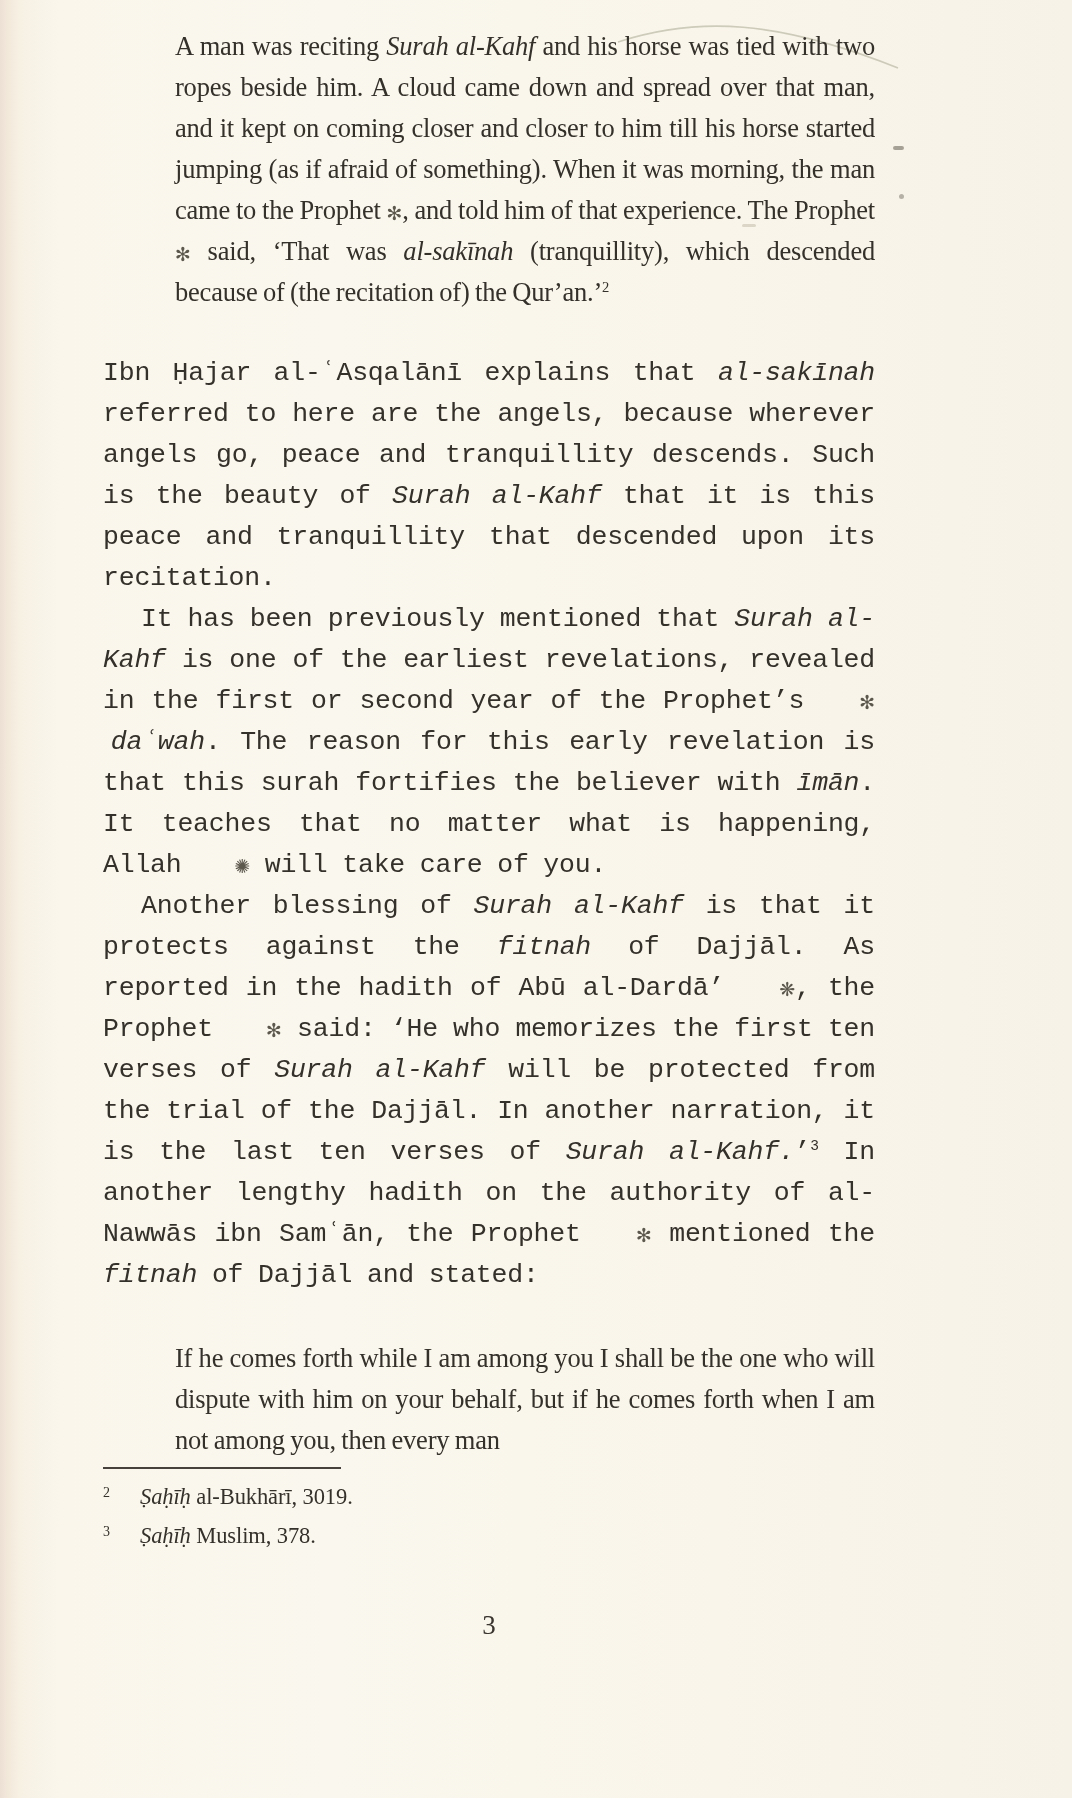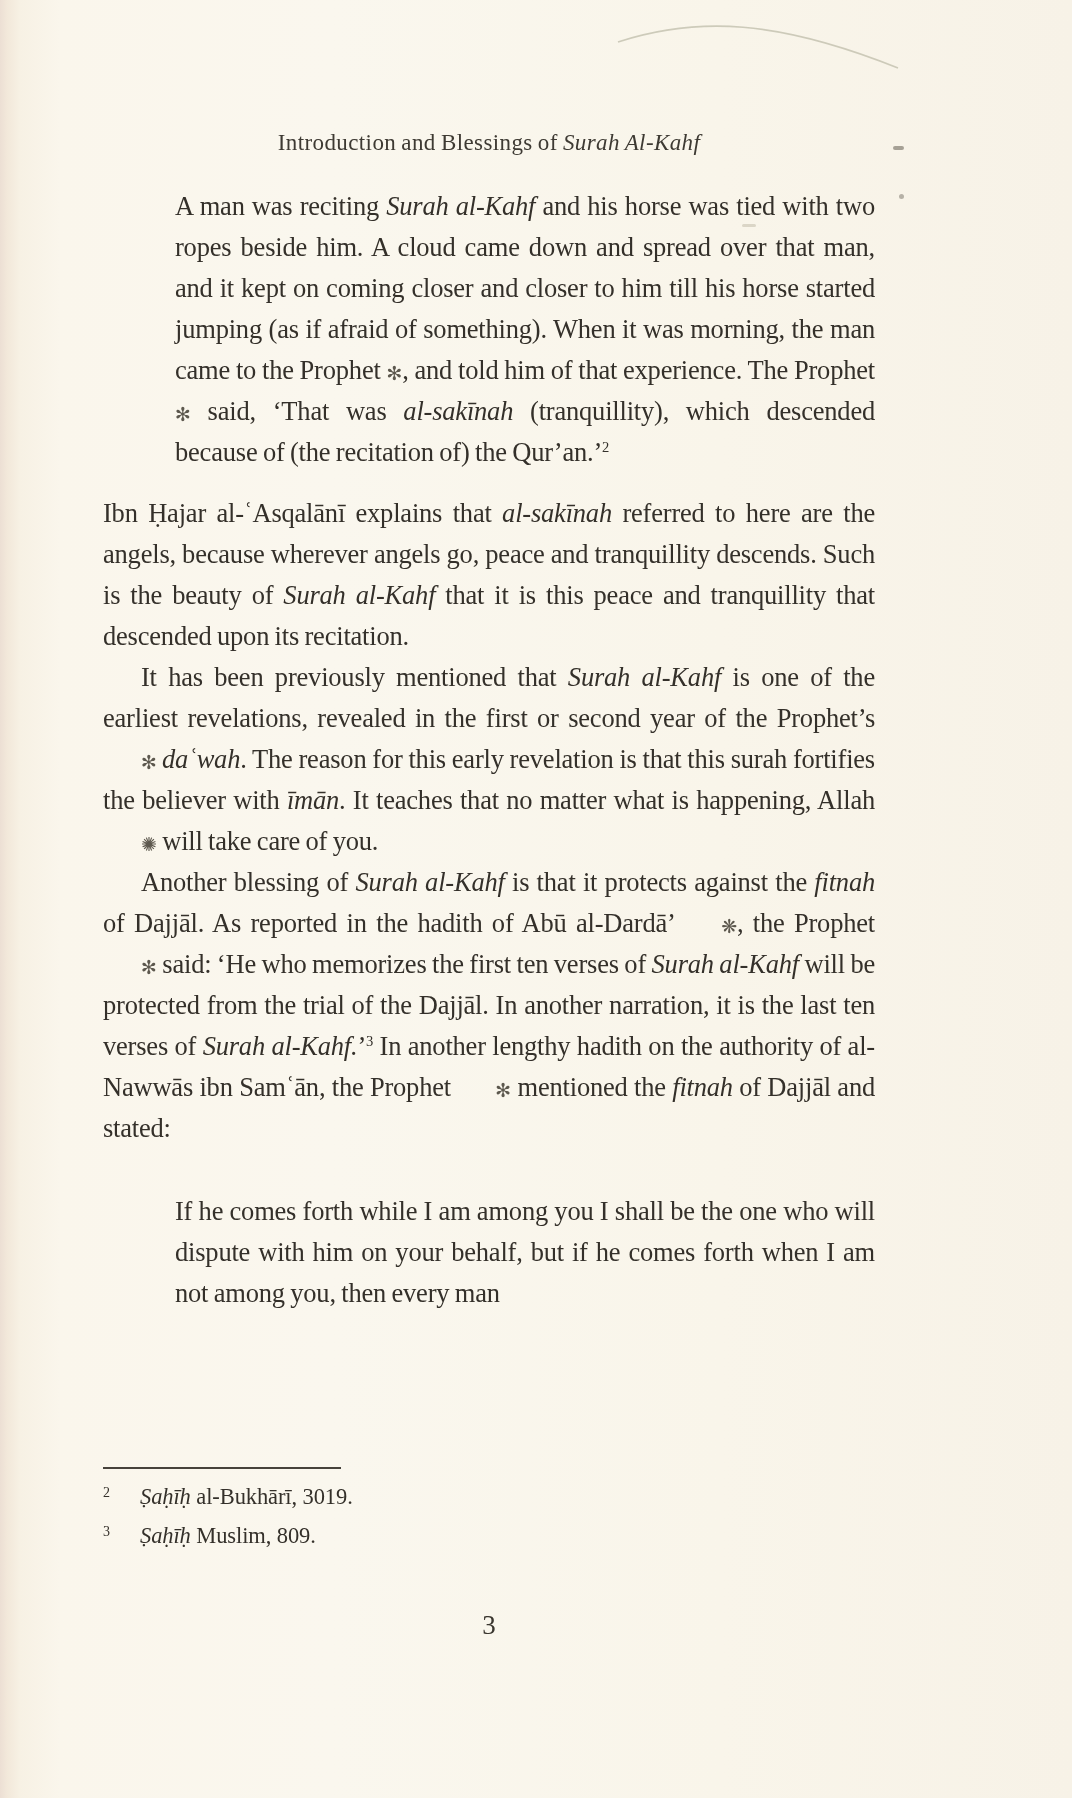--- a/index.html
+++ b/index.html
@@ -21,21 +21,21 @@
   .running-header{
     margin:126px 0 0 0;padding:0;
     font-size:23px;font-weight:normal;line-height:34px;
     text-align:center;letter-spacing:0.4px;color:#3e3a33;
   }
   .quote-block{
     margin:26px 0 0 72px;width:700px;
     text-align:justify;
   }
   .quote-block.second{margin-top:42px;}
-  .paragraphs{margin-top:20px;}
+  .paragraphs{margin-top:40px;font-family:Liberation Mono, monospace;}
   .body-paragraph{
     margin:0;text-align:justify;
   }
   .body-paragraph.indented{text-indent:38px;}
   i{font-style:italic;}
   sup.fn-ref{font-size:0.55em;line-height:0;vertical-align:9px;}
   
   .hon{display:inline-block;font-style:normal;line-height:0;vertical-align:-1px;}
   .hon::before{
     font-family:"DejaVu Sans",sans-serif;
@@ -67,21 +67,20 @@
 
   <svg class="artifact-curve" width="320" height="80" viewBox="0 0 320 80">
     <path d="M 20 36 C 100 10, 180 14, 300 62" fill="none" stroke="#b6b3a0" stroke-width="1.6" opacity="0.65"></path>
   </svg>
   <div class="speck speck-a"></div>
   <div class="speck speck-b"></div>
   <div class="speck speck-c"></div>
 
   <div class="content">
 
-    <h1 class="running-header"><span>Introduction and Blessings of </span><i>Surah Al-Kahf</i></h1>
 
     <blockquote class="quote-block"><span>A man was reciting </span><i>Surah al-Kahf</i><span> and his horse was tied with two ropes beside him. A cloud came down and spread over that man, and it kept on coming closer and closer to him till his horse started jumping (as if afraid of something). When it was morning, the man came to the Prophet </span><span class="hon sym-pbuh"></span><span>, and told him of that experience. The Prophet </span><span class="hon sym-pbuh"></span><span> said, ‘That was </span><i>al-sakīnah</i><span> (tranquillity), which descended because of (the recitation of) the Qur’an.’</span><sup class="fn-ref">2</sup></blockquote>
 
     <div class="paragraphs">
       <p class="body-paragraph"><span>Ibn Ḥajar al-ʿAsqalānī explains that </span><i>al-sakīnah</i><span> referred to here are the angels, because wherever angels go, peace and tranquillity descends. Such is the beauty of </span><i>Surah al-Kahf</i><span> that it is this peace and tranquillity that descended upon its recitation.</span></p>
       <p class="body-paragraph indented"><span>It has been previously mentioned that </span><i>Surah al-Kahf</i><span> is one of the earliest revelations, revealed in the first or second year of the Prophet’s </span><span class="hon sym-pbuh"></span><span> </span><i>daʿwah</i><span>. The reason for this early revelation is that this surah fortifies the believer with </span><i>īmān</i><span>. It teaches that no matter what is happening, Allah </span><span class="hon sym-swt"></span><span> will take care of you.</span></p>
       <p class="body-paragraph indented"><span>Another blessing of </span><i>Surah al-Kahf</i><span> is that it protects against the </span><i>fitnah</i><span> of Dajjāl. As reported in the hadith of Abū al-Dardā’ </span><span class="hon sym-ra"></span><span>, the Prophet </span><span class="hon sym-pbuh"></span><span> said: ‘He who memorizes the first ten verses of </span><i>Surah al-Kahf</i><span> will be protected from the trial of the Dajjāl. In another narration, it is the last ten verses of </span><i>Surah al-Kahf.</i><span>’</span><sup class="fn-ref">3</sup><span> In another lengthy hadith on the authority of al-Nawwās ibn Samʿān, the Prophet </span><span class="hon sym-pbuh"></span><span> mentioned the </span><i>fitnah</i><span> of Dajjāl and stated:</span></p>
     </div>
 
     <blockquote class="quote-block second"><span>If he comes forth while I am among you I shall be the one who will dispute with him on your behalf, but if he comes forth when I am not among you, then every man</span></blockquote>
@@ -89,19 +88,19 @@
   </div>
 
   <div class="footnotes">
     <hr class="footnote-divider">
     <div class="footnote-item">
       <span class="fn-marker">2</span>
       <span class="fn-text"><i>Ṣaḥīḥ</i><span> al-Bukhārī, 3019.</span></span>
     </div>
     <div class="footnote-item">
       <span class="fn-marker">3</span>
-      <span class="fn-text"><i>Ṣaḥīḥ</i><span> Muslim, 809.</span></span>
+      <span class="fn-text"><i>Ṣaḥīḥ</i><span> Muslim, 378.</span></span>
     </div>
   </div>
 
   <div class="page-number">3</div>
 
 </div>
 
 </body></html>

